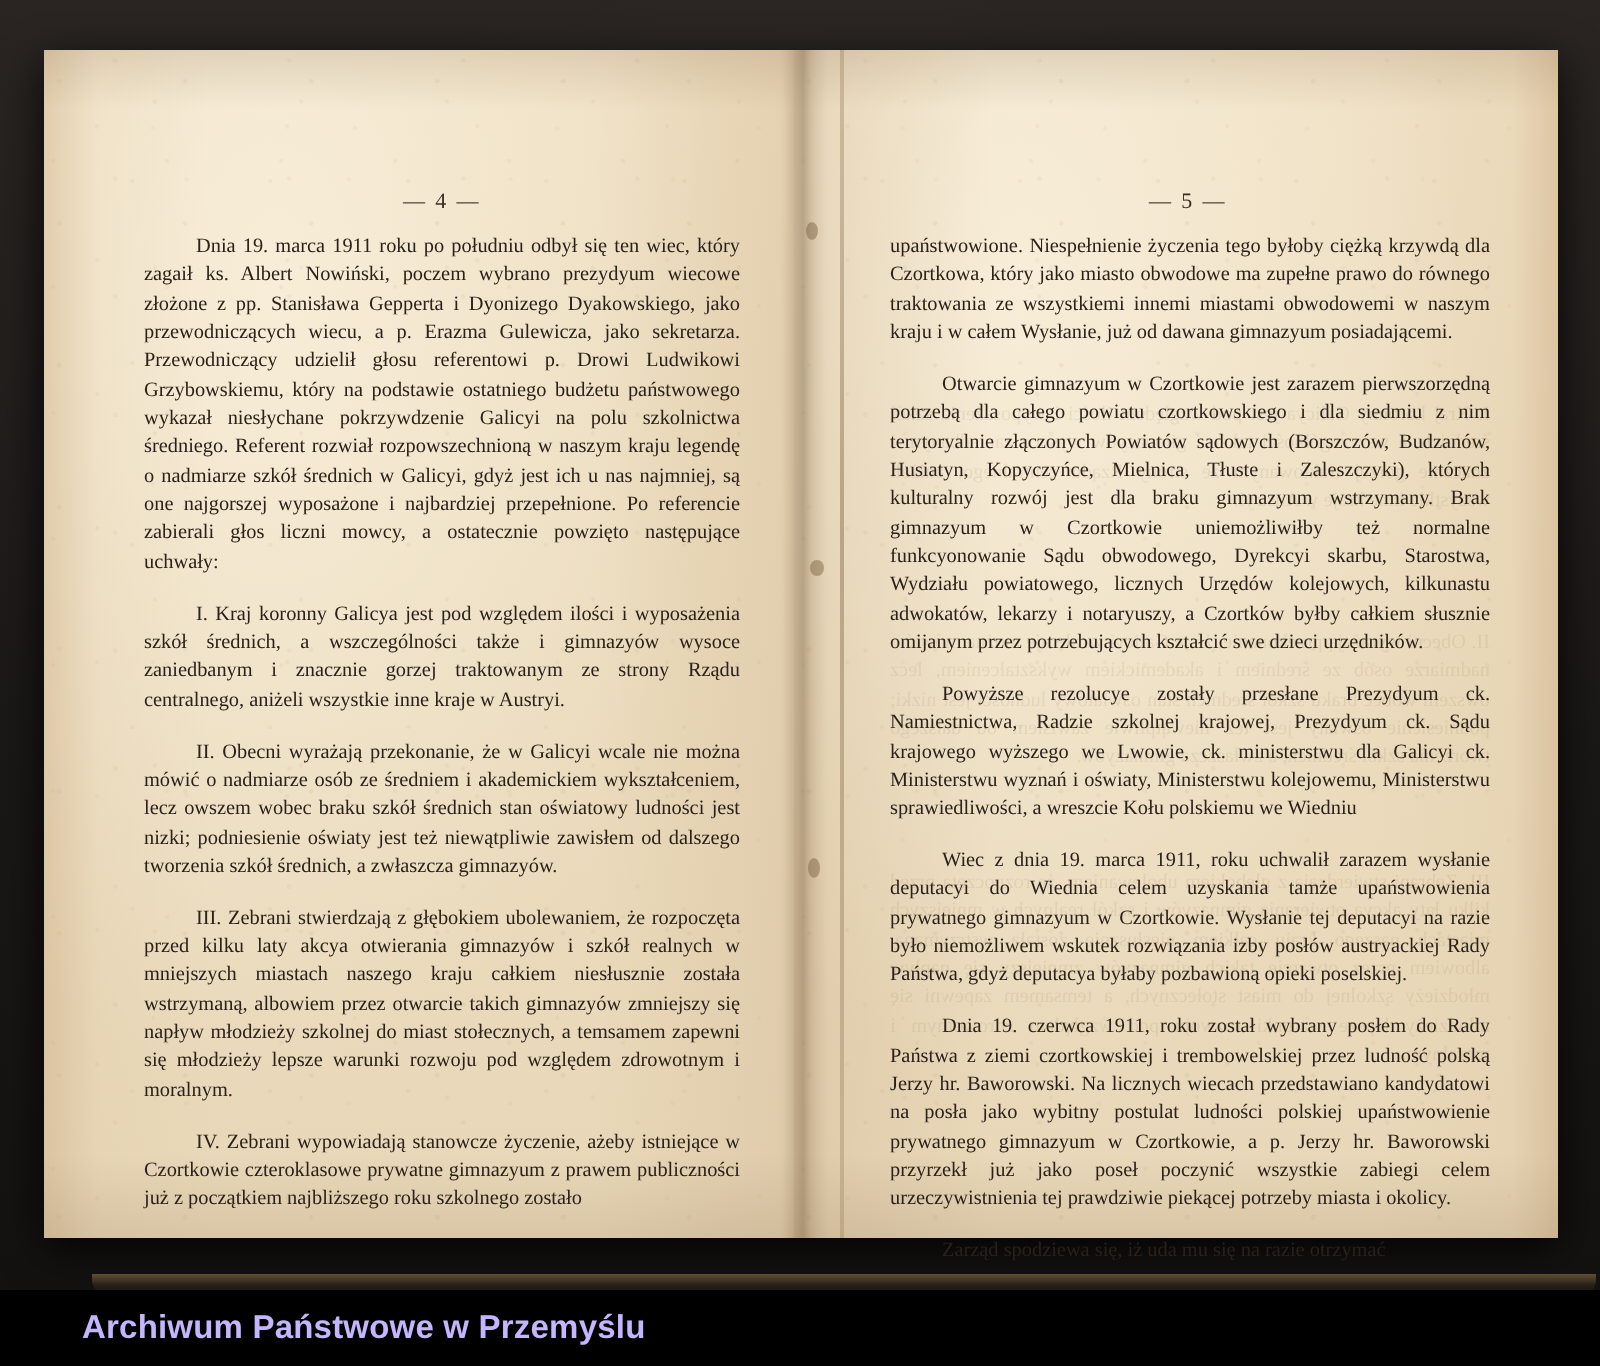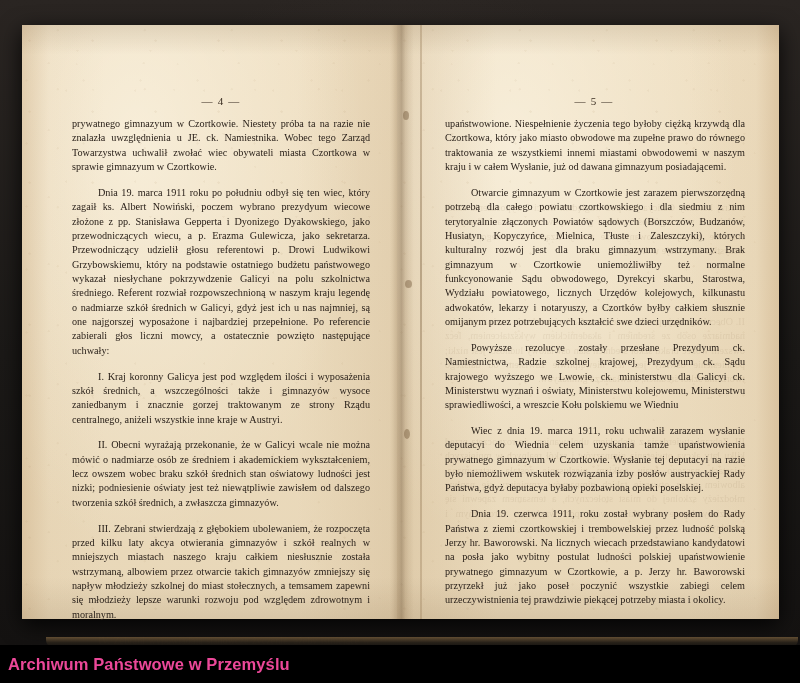--- a/index.html
+++ b/index.html
@@ -185,26 +185,27 @@
     position: absolute;
     left: 0;
     top: 645px;
     width: 800px;
     height: 38px;
     background: #000;
     display: flex;
     align-items: center;
   }
   #caption-text {
-    color: #ec4899;
+    color: #c4b5fd;
     font-family: "Liberation Sans", sans-serif;
     font-size: 16.5px;
     font-weight: bold;
     padding-left: 8px;
     letter-spacing: .1px;
+    margin-left: 33px;
   }
 </style>
 </head>
 <body>
 
 <div id="scan">
 
   <div id="book">
 
     <div class="leaf" id="leaf-left">
@@ -221,36 +222,36 @@
 
     <div id="gutter"></div>
     <div id="gutter-crease"></div>
     <div class="fleck" style="left:381px; top:86px;  width:6px; height:9px;"></div>
     <div class="fleck" style="left:383px; top:255px; width:7px; height:8px;"></div>
     <div class="fleck" style="left:382px; top:404px; width:6px; height:10px;"></div>
 
     <div class="folio" id="folio-left">— 4 —</div>
 
     <div class="page-body" id="text-left">
-      <p class="noindent">prywatnego gimnazyum w Czortkowie. Niestety próba ta na razie nie znalazła uwzględnienia u JE. ck. Namiestnika. Wobec tego Zarząd Towarzystwa uchwalił zwołać wiec obywateli miasta Czortkowa w sprawie gimnazyum w Czortkowie.</p>
       <p>Dnia 19. marca 1911 roku po południu odbył się ten wiec, który zagaił ks. Albert Nowiński, poczem wybrano prezydyum wiecowe złożone z pp. Stanisława Gepperta i Dyonizego Dyakowskiego, jako przewodniczących wiecu, a p. Erazma Gulewicza, jako sekretarza. Przewodniczący udzielił głosu referentowi p. Drowi Ludwikowi Grzybowskiemu, który na podstawie ostatniego budżetu państwowego wykazał niesłychane pokrzywdzenie Galicyi na polu szkolnictwa średniego. Referent rozwiał rozpowszechnioną w naszym kraju legendę o nadmiarze szkół średnich w Galicyi, gdyż jest ich u nas najmniej, są one najgorszej wyposażone i najbardziej przepełnione. Po referencie zabierali głos liczni mowcy, a ostatecznie powzięto następujące uchwały:</p>
       <p>I. Kraj koronny Galicya jest pod względem ilości i wyposażenia szkół średnich, a wszczególności także i gimnazyów wysoce zaniedbanym i znacznie gorzej traktowanym ze strony Rządu centralnego, aniżeli wszystkie inne kraje w Austryi.</p>
       <p>II. Obecni wyrażają przekonanie, że w Galicyi wcale nie można mówić o nadmiarze osób ze średniem i akademickiem wykształceniem, lecz owszem wobec braku szkół średnich stan oświatowy ludności jest nizki; podniesienie oświaty jest też niewątpliwie zawisłem od dalszego tworzenia szkół średnich, a zwłaszcza gimnazyów.</p>
       <p>III. Zebrani stwierdzają z głębokiem ubolewaniem, że rozpoczęta przed kilku laty akcya otwierania gimnazyów i szkół realnych w mniejszych miastach naszego kraju całkiem niesłusznie została wstrzymaną, albowiem przez otwarcie takich gimnazyów zmniejszy się napływ młodzieży szkolnej do miast stołecznych, a temsamem zapewni się młodzieży lepsze warunki rozwoju pod względem zdrowotnym i moralnym.</p>
       <p>IV. Zebrani wypowiadają stanowcze życzenie, ażeby istniejące w Czortkowie czteroklasowe prywatne gimnazyum z prawem publiczności już z początkiem najbliższego roku szkolnego zostało</p>
     </div>
 
     <div class="folio" id="folio-right">— 5 —</div>
 
     <div class="page-body" id="text-right">
       <p class="noindent">upaństwowione. Niespełnienie życzenia tego byłoby ciężką krzywdą dla Czortkowa, który  jako miasto obwodowe ma zupełne prawo do równego traktowania ze wszystkiemi innemi miastami obwodowemi w naszym kraju i w całem Wysłanie, już od dawana gimnazyum posiadającemi.</p>
       <p>Otwarcie gimnazyum w Czortkowie jest zarazem pierwszorzędną potrzebą dla całego powiatu czortkowskiego i dla siedmiu z nim terytoryalnie złączonych Powiatów sądowych (Borszczów, Budzanów, Husiatyn, Kopyczyńce, Mielnica, Tłuste i Zaleszczyki), których kulturalny rozwój jest dla braku gimnazyum wstrzymany. Brak gimnazyum w Czortkowie uniemożliwiłby też normalne funkcyonowanie Sądu obwodowego, Dyrekcyi skarbu, Starostwa, Wydziału powiatowego, licznych Urzędów kolejowych, kilkunastu adwokatów, lekarzy i notaryuszy, a Czortków byłby całkiem słusznie omijanym przez potrzebujących kształcić swe dzieci urzędników.</p>
       <p>Powyższe rezolucye zostały przesłane Prezydyum ck. Namiestnictwa, Radzie szkolnej krajowej, Prezydyum ck. Sądu krajowego wyższego we Lwowie, ck. ministerstwu dla Galicyi ck. Ministerstwu wyznań i oświaty, Ministerstwu kolejowemu, Ministerstwu sprawiedliwości, a wreszcie Kołu polskiemu we Wiedniu</p>
       <p>Wiec z dnia 19. marca 1911, roku uchwalił zarazem wysłanie deputacyi do Wiednia celem uzyskania tamże upaństwowienia prywatnego gimnazyum w Czortkowie. Wysłanie tej deputacyi na razie było niemożliwem wskutek rozwiązania izby posłów austryackiej Rady Państwa, gdyż deputacya byłaby pozbawioną opieki poselskiej.</p>
       <p>Dnia 19. czerwca 1911, roku został wybrany posłem do Rady Państwa z ziemi czortkowskiej i trembowelskiej przez ludność polską Jerzy hr. Baworowski. Na licznych wiecach przedstawiano kandydatowi na  posła jako wybitny postulat ludności polskiej upaństwowienie prywatnego gimnazyum w Czortkowie, a p. Jerzy hr. Baworowski przyrzekł już jako poseł poczynić wszystkie zabiegi celem urzeczywistnienia tej prawdziwie piekącej potrzeby miasta i okolicy.</p>
+      <p>Zarząd spodziewa się, iż uda mu się na razie otrzymać</p>
     </div>
 
     <div class="showthrough" style="left:423px; top:176px; width:300px;">I. Kraj koronny Galicya jest pod względem ilości i wyposażenia szkół średnich, a wszczególności także i gimnazyów wysoce zaniedbanym i znacznie gorzej traktowanym ze strony Rządu centralnego, aniżeli wszystkie inne kraje w Austryi.</div>
     <div class="showthrough" style="left:423px; top:290px; width:300px;">II. Obecni wyrażają przekonanie, że w Galicyi wcale nie można mówić o nadmiarze osób ze średniem i akademickiem wykształceniem, lecz owszem wobec braku szkół średnich stan oświatowy ludności jest nizki; podniesienie oświaty jest też niewątpliwie zawisłem od dalszego tworzenia szkół średnich, a zwłaszcza gimnazyów.</div>
     <div class="showthrough" style="left:423px; top:410px; width:300px;">III. Zebrani stwierdzają z głębokiem ubolewaniem, że rozpoczęta przed kilku laty akcya otwierania gimnazyów i szkół realnych w mniejszych miastach naszego kraju całkiem niesłusznie została wstrzymaną, albowiem przez otwarcie takich gimnazyów zmniejszy się napływ młodzieży szkolnej do miast stołecznych, a temsamem zapewni się młodzieży lepsze warunki rozwoju pod względem zdrowotnym i moralnym.</div>
 
     <div id="block-bottom"></div>
   </div>
 
 </div>

